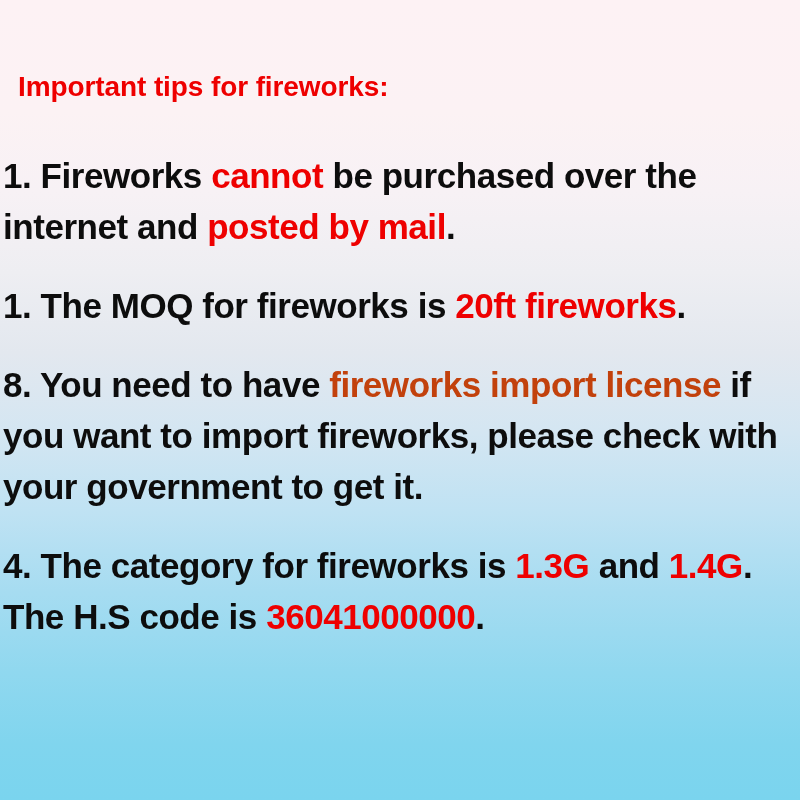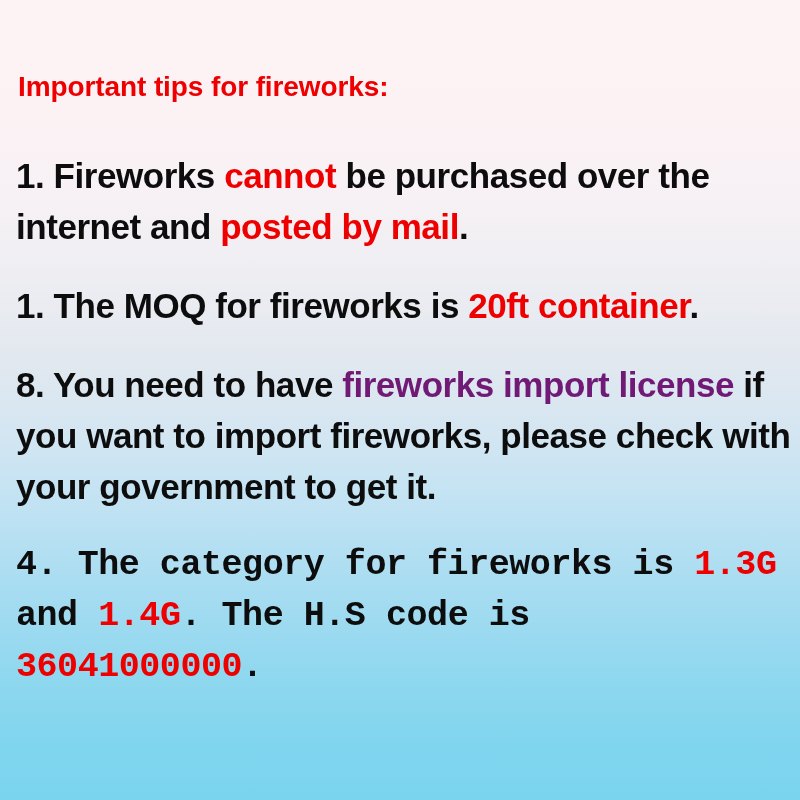--- a/index.html
+++ b/index.html
@@ -43,56 +43,55 @@
     font-size: 28px;
     font-weight: bold;
     color: #ee0000;
     letter-spacing: -0.1px;
     line-height: 34px;
     white-space: nowrap;
   }
 
   #tips-body {
     position: absolute;
-    left: 16px;
+    left: 3px;
     top: 150px;
     width: 778px;
   }
 
   .tip-item {
     font-size: 35px;
     font-weight: bold;
     color: #0d0d0d;
     line-height: 51px;
     letter-spacing: -0.45px;
     margin: 0 0 28px 0;
     text-align: left;
     word-spacing: 0px;
   }
 
   .tip-item:last-child {
     margin-bottom: 0;
-    font-family: Liberation Mono, monospace;
   }
 
   .hl {
     color: #ee0000;
   }
 
   .tip-seg {
     white-space: pre-wrap;
   }
 </style>
 </head>
 <body>
 
 <div id="tips-card">
 
   <div id="tips-title">Important tips for fireworks:</div>
 
   <div id="tips-body">
       <p class="tip-item"><span class="tip-seg">1. Fireworks </span><span class="tip-seg hl" style="color: rgb(238, 0, 0);">cannot</span><span class="tip-seg"> be purchased over the internet and </span><span class="tip-seg hl" style="color: rgb(238, 0, 0);">posted by mail</span><span class="tip-seg">.</span></p>
-      <p class="tip-item"><span class="tip-seg">1. The MOQ for fireworks is </span><span class="tip-seg hl" style="color: rgb(238, 0, 0);">20ft container</span><span class="tip-seg">.</span></p>
-      <p class="tip-item"><span class="tip-seg">8. You need to have </span><span class="tip-seg hl" style="color: #701a75;">fireworks import license</span><span class="tip-seg"> if you want to import fireworks, please check with your government to get it.</span></p>
+      <p class="tip-item"><span class="tip-seg">1. The MOQ for fireworks is </span><span class="tip-seg hl" style="color: rgb(238, 0, 0);">20ft fireworks</span><span class="tip-seg">.</span></p>
+      <p class="tip-item"><span class="tip-seg">8. You need to have </span><span class="tip-seg hl" style="color: #c2410c;">fireworks import license</span><span class="tip-seg"> if you want to import fireworks, please check with your government to get it.</span></p>
       <p class="tip-item"><span class="tip-seg">4. The category for fireworks is </span><span class="tip-seg hl" style="color: rgb(238, 0, 0);">1.3G</span><span class="tip-seg"> and </span><span class="tip-seg hl" style="color: rgb(238, 0, 0);">1.4G</span><span class="tip-seg">. The H.S code is </span><span class="tip-seg hl" style="color: rgb(238, 0, 0);">36041000000</span><span class="tip-seg">.</span></p>
     </div>
 
 </div>
 
 </body></html>

